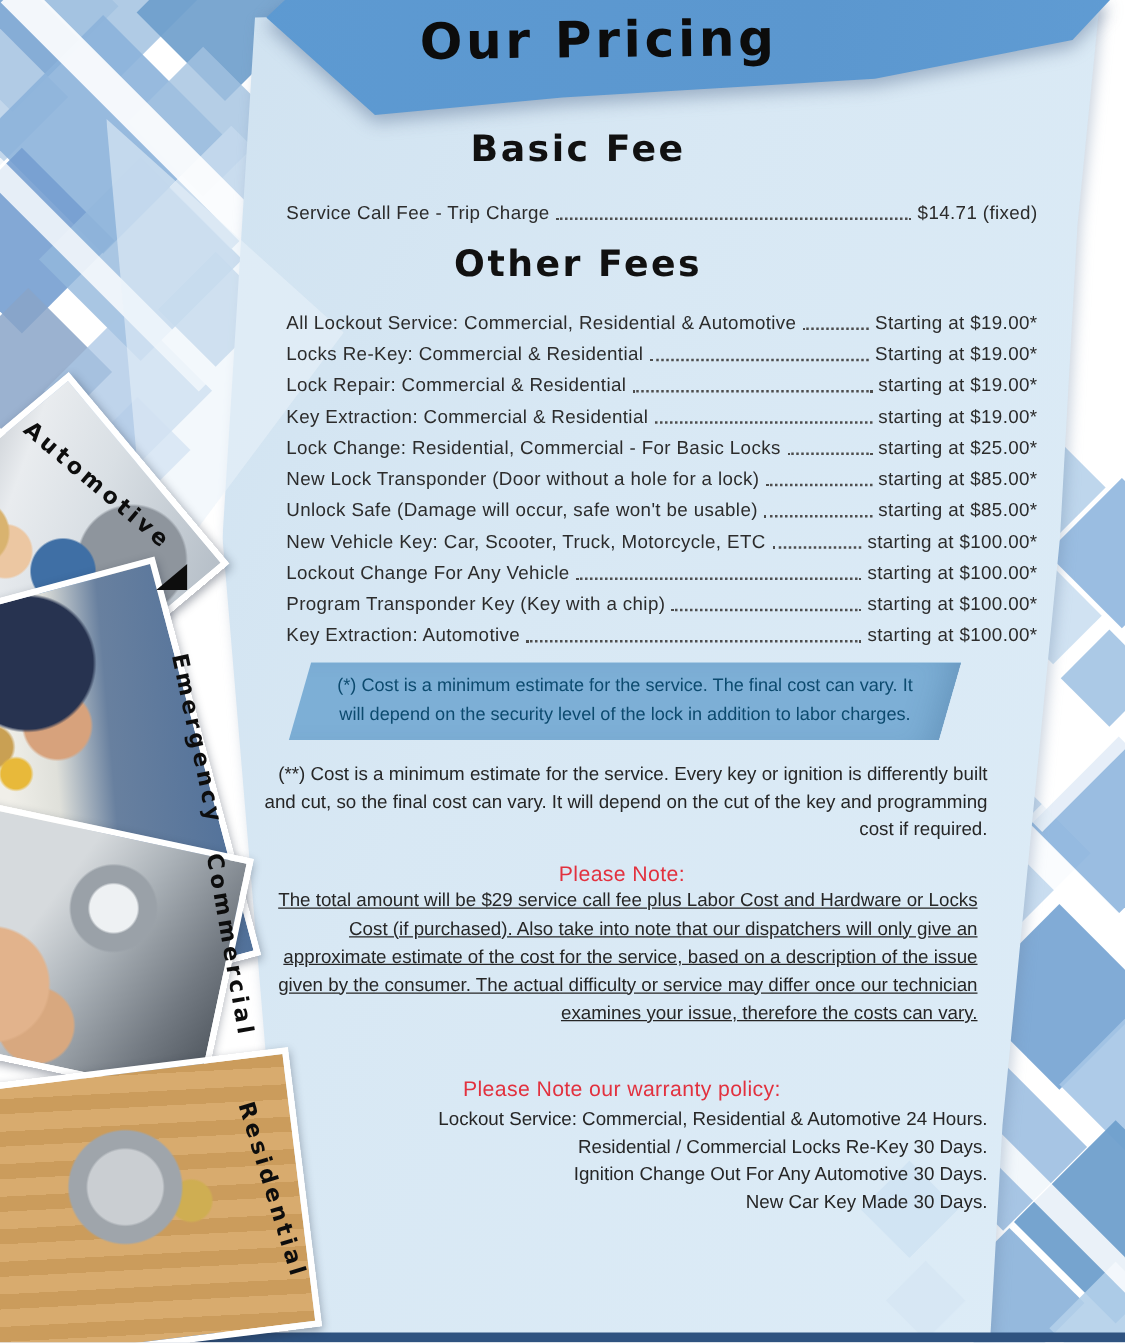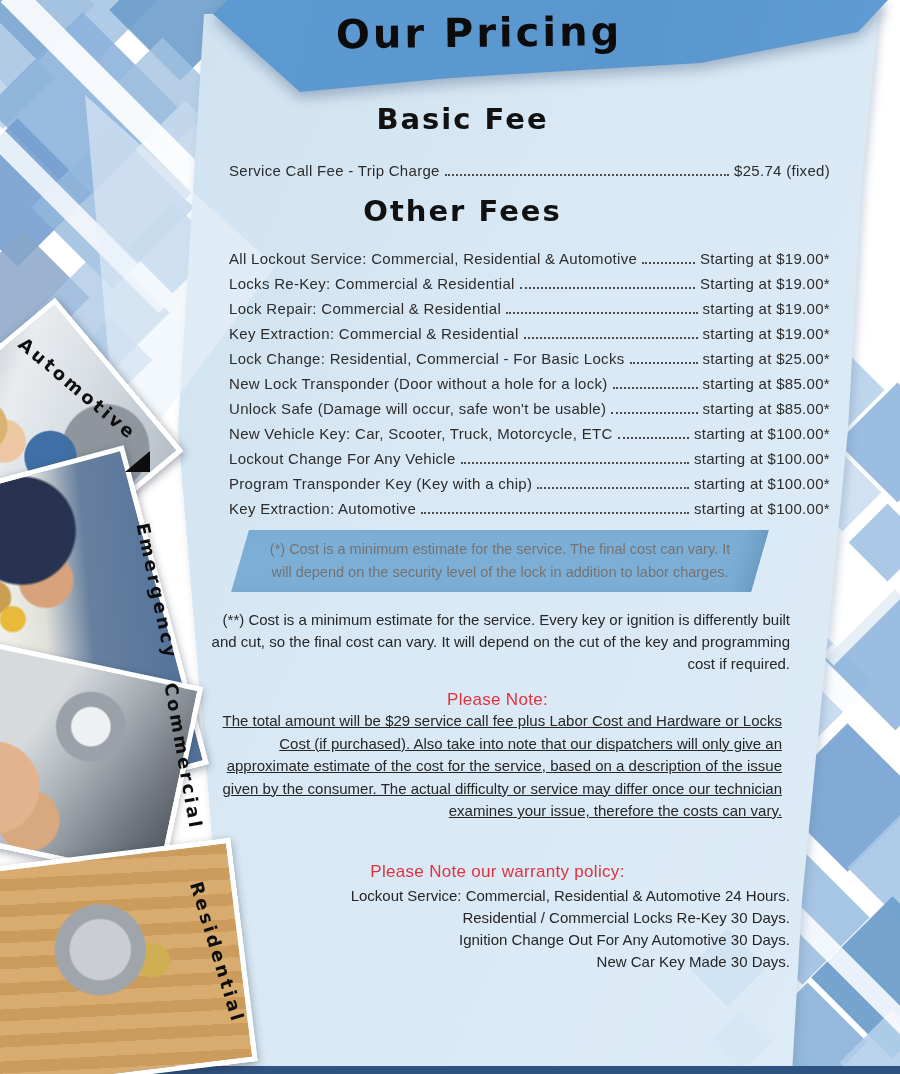--- a/index.html
+++ b/index.html
@@ -34,21 +34,21 @@
   .fee-row{display:flex;align-items:flex-end;height:25px;font-size:15px;letter-spacing:.3px;color:#2c2c2c;margin-left:24px;}
   .fee-basic{margin-top:21px;height:22px;}
   .fee-list{margin-top:14px;}
   .leader{flex:1;margin:0 5px;border-bottom:2px dotted #4d4d4d;transform:translateY(-3px);}
   .price{white-space:nowrap;}
 
   .callout{position:relative;margin:13px 70px 0 35px;}
   .callout-bg{position:absolute;inset:0;transform:skewX(-16deg);background:#7dafd6;
       box-shadow:inset -22px 0 24px -14px rgba(40,80,120,.25);}
   .callout-text{position:relative;z-index:1;text-align:center;font-size:14.5px;line-height:23px;
-      color:#737373;padding:8px 26px;}
+      color:#0c4a6e;padding:8px 26px;}
 
   .para-center{text-align:right;font-size:15px;line-height:22px;color:#262626;margin:0 40px 0 0;}
   .note2{margin-top:17px;}
   .red-head{color:#e2313e;font-size:17px;text-align:center;margin:0 40px 0 0;letter-spacing:.3px;}
   .pn-head{margin-top:15px;}
   .pn-para{margin-top:0;line-height:22.5px;padding:0 8px;text-decoration:underline;}
   .w-head{margin-top:39px;}
   .w-lines{margin-top:3px;line-height:22px;}
 
   
@@ -163,21 +163,21 @@
     <div class="banner-title">Our Pricing</div>
   </div>
 
   <div class="content">
 
     <div class="h-sec h-basic">Basic Fee</div>
 
     <div class="fee-row fee-basic">
       <span>Service Call Fee - Trip Charge</span>
       <span class="leader"></span>
-      <span class="price">$25.74 (fixed)</span>
+      <span class="price">$14.71 (fixed)</span>
     </div>
 
     <div class="h-sec h-other">Other Fees</div>
 
     <div class="fee-list">
       <div class="fee-row">
         <span>All Lockout Service: Commercial, Residential &amp; Automotive</span>
         <span class="leader"></span>
         <span class="price">Starting at $19.00*</span>
       </div>

